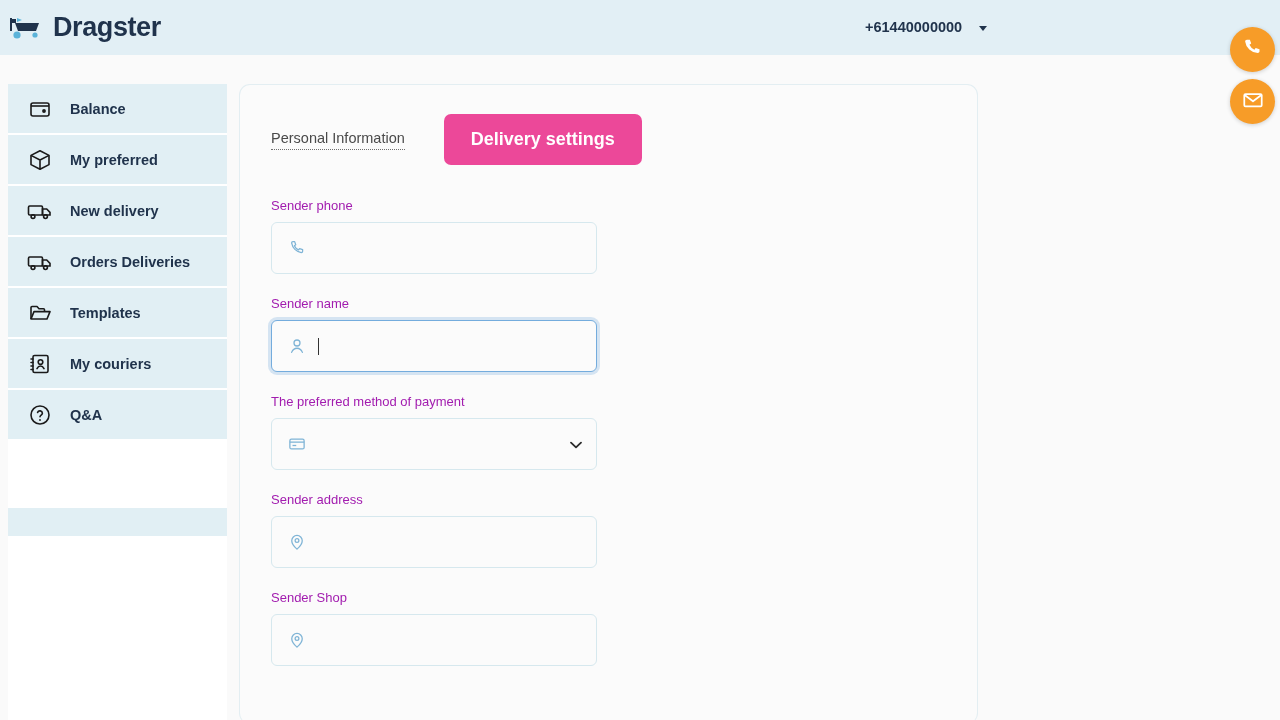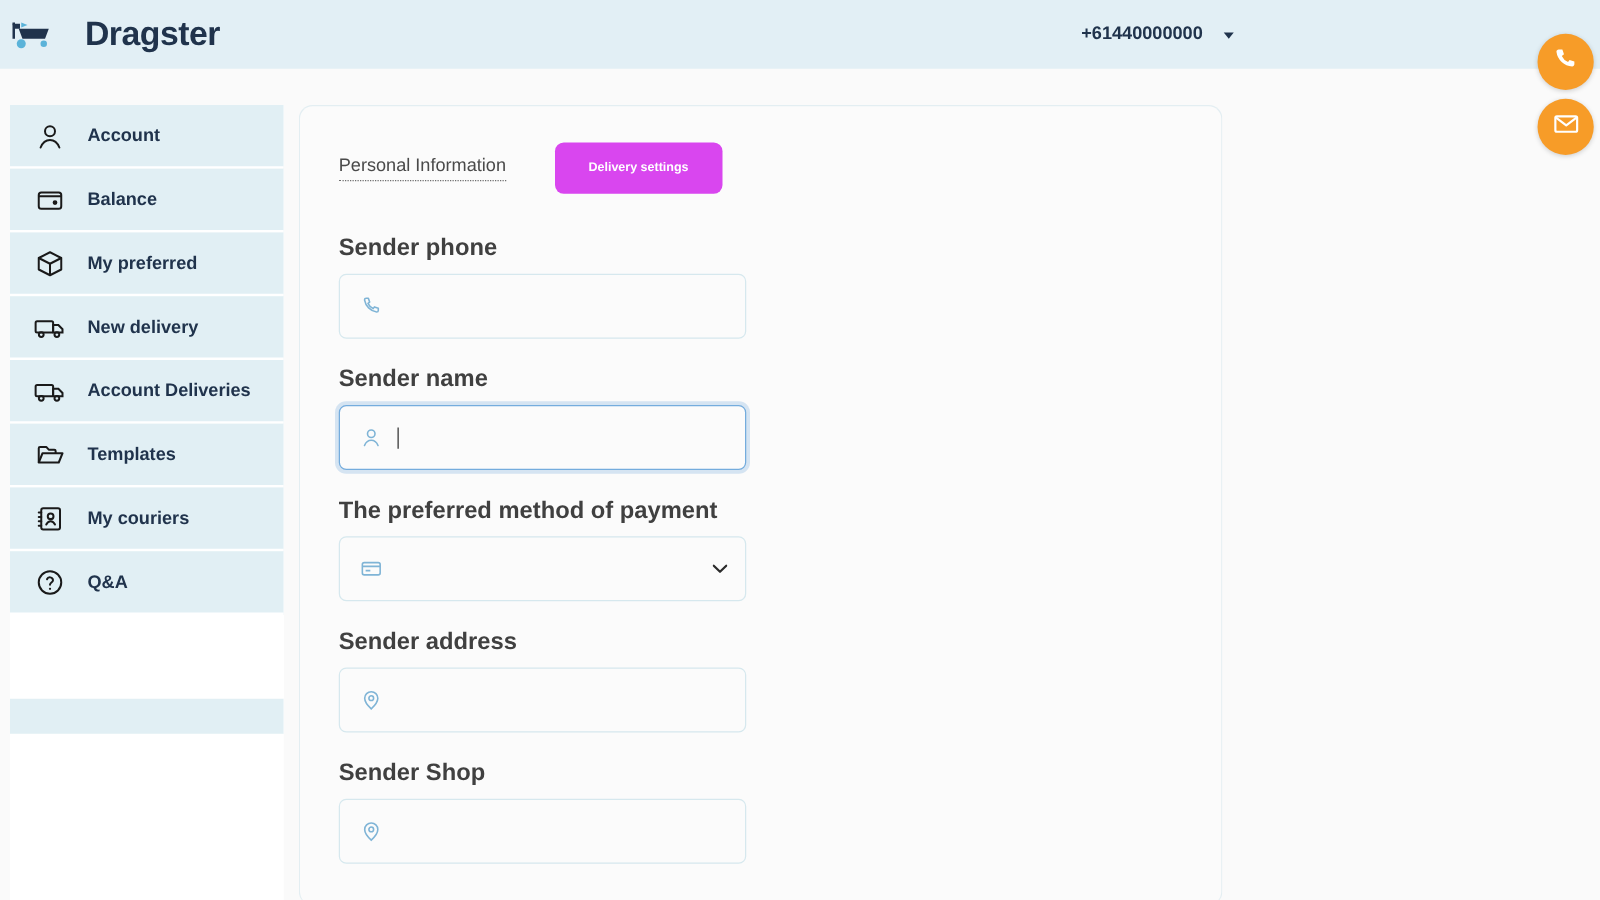--- a/index.html
+++ b/index.html
@@ -11,21 +11,21 @@
   }
 
   
   .header {
     position: absolute; top: 0; left: 0;
     width: 1280px; height: 55px;
     background: #E2EFF5;
     display: flex; align-items: center;
   }
   .logo-wrap {
-    display: flex; align-items: center; gap: 24px;
+    display: flex; align-items: center; gap: 9px;
     margin-left: 8px;
   }
   .logo-icon { width: 36px; height: 28px; display: block; }
   .logo-text {
     font-size: 27px; font-weight: bold; color: #20334C;
     letter-spacing: -0.4px; line-height: 1;
   }
   .header-phone {
     position: absolute; left: 865px; top: 19px;
     font-size: 14.5px; font-weight: bold; color: #20334C;
@@ -83,35 +83,35 @@
     margin: 29px 0 0 31px;
     gap: 39px;
   }
   .tab-inactive {
     font-size: 14.5px; color: #4A4A4A;
     border-bottom: 1.5px dotted #6E6E6E;
     padding-bottom: 3px;
     cursor: pointer;
   }
   .tab-active {
-    background: #d946ef;
+    background: #ec4899;
     color: #ffffff;
-    font-size: 10px; font-weight: bold;
+    font-size: 18px; font-weight: bold;
     padding: 15px 27px;
     border-radius: 7px;
     cursor: pointer;
     border: none;
     font-family: "Liberation Sans", sans-serif;
   }
 
   .form { margin: 33px 0 0 31px; }
   .field { margin-bottom: 22px; }
   .field-label {
-    font-size: 19px; font-weight: bold;
-    color: #404040; margin-bottom: 9px;
+    font-size: 13px; font-weight: normal;
+    color: #a21caf; margin-bottom: 9px;
   }
   .input-box {
     position: relative;
     width: 326px; height: 52px;
     background: #FBFBFB;
     border: 1px solid #D6E8EE;
     border-radius: 6px;
     display: flex; align-items: center;
     cursor: text;
   }
@@ -174,29 +174,20 @@
     <span class="logo-text">Dragster</span>
   </div>
   <div class="header-phone">
     <span>+61440000000</span>
     <span class="caret-down"></span>
   </div>
 </div>
 
 <nav class="sidebar">
 
-  <div class="side-item">
-    <span class="s-icon">
-      <svg width="24" height="24" viewBox="0 0 24 24" fill="none" stroke="#1A1A1A" stroke-width="1.6" stroke-linecap="round">
-        <circle cx="12" cy="8" r="4"></circle>
-          <path d="M4.5 21c1.6-4 4.4-6 7.5-6s5.9 2 7.5 6"></path>
-      </svg>
-    </span>
-    <span class="s-label">Account</span>
-  </div>
 
   <div class="side-item">
     <span class="s-icon">
       <svg width="24" height="24" viewBox="0 0 24 24" fill="none" stroke="#1A1A1A" stroke-width="1.6">
         <rect x="3" y="6" width="18" height="13" rx="2"></rect>
           <path d="M3 9 h18"></path>
           <circle cx="16" cy="14" r="1.1" fill="#1A1A1A"></circle>
       </svg>
     </span>
     <span class="s-label">Balance</span>
@@ -227,21 +218,21 @@
 
   <div class="side-item">
     <span class="s-icon">
       <svg width="26" height="24" viewBox="0 0 26 24" fill="none" stroke="#1A1A1A" stroke-width="1.6">
         <rect x="1.5" y="7" width="14" height="9" rx="1.2"></rect>
           <path d="M15.5 10h4.2l3.3 3.4V16h-7.5z"></path>
         <circle cx="6" cy="17.6" r="1.9"></circle>
           <circle cx="18.5" cy="17.6" r="1.9"></circle>
       </svg>
     </span>
-    <span class="s-label">Account Deliveries</span>
+    <span class="s-label">Orders Deliveries</span>
   </div>
 
 
   <div class="side-item">
     <span class="s-icon">
       <svg width="24" height="24" viewBox="0 0 24 24" fill="none" stroke="#1A1A1A" stroke-width="1.6" stroke-linejoin="round">
         <path d="M3 18V6.5a1 1 0 0 1 1-1h5l2 2.2h4.5a1 1 0 0 1 1 1V11"></path>
           <path d="M3 18 6 10.6h16L19 18z"></path>
       </svg>
     </span>

